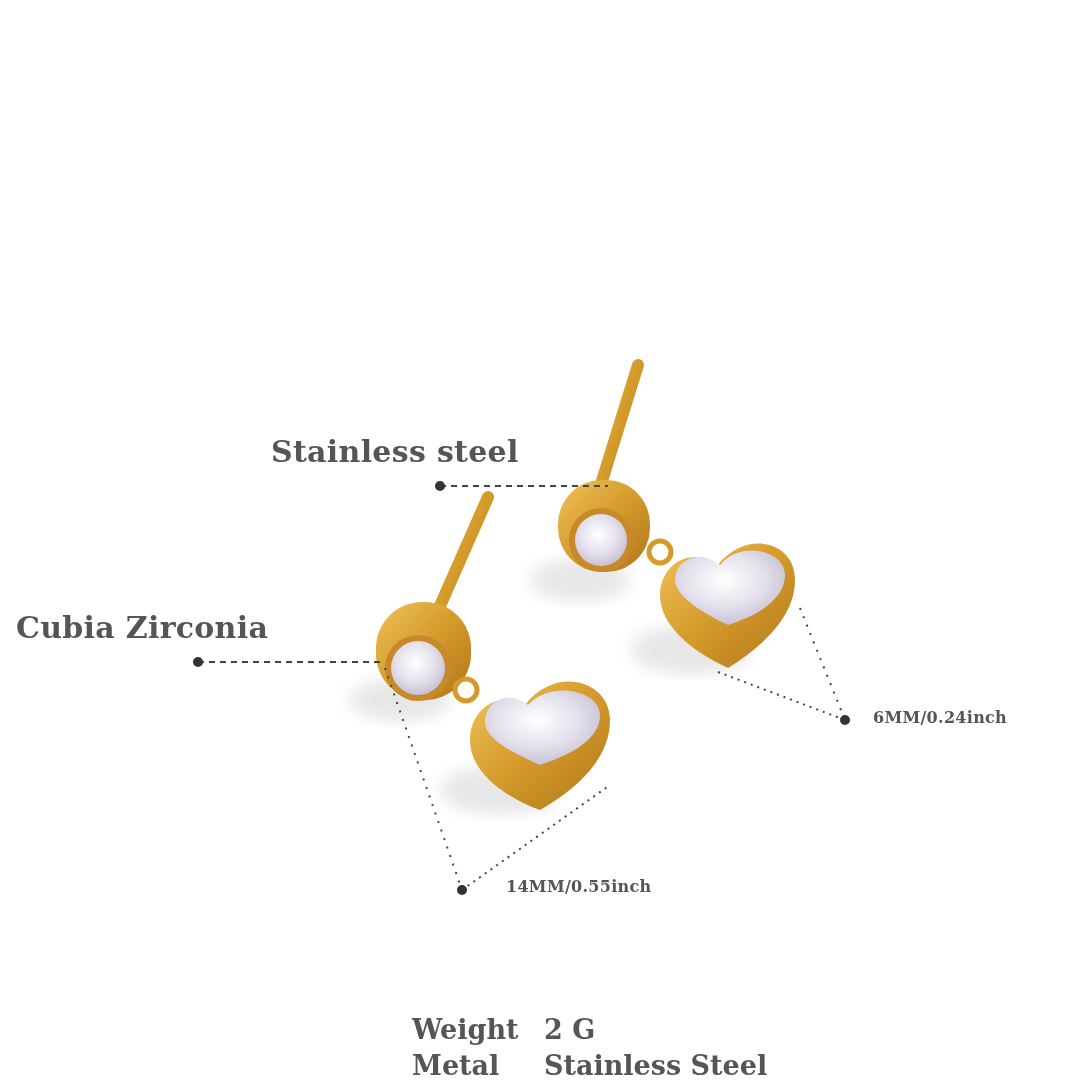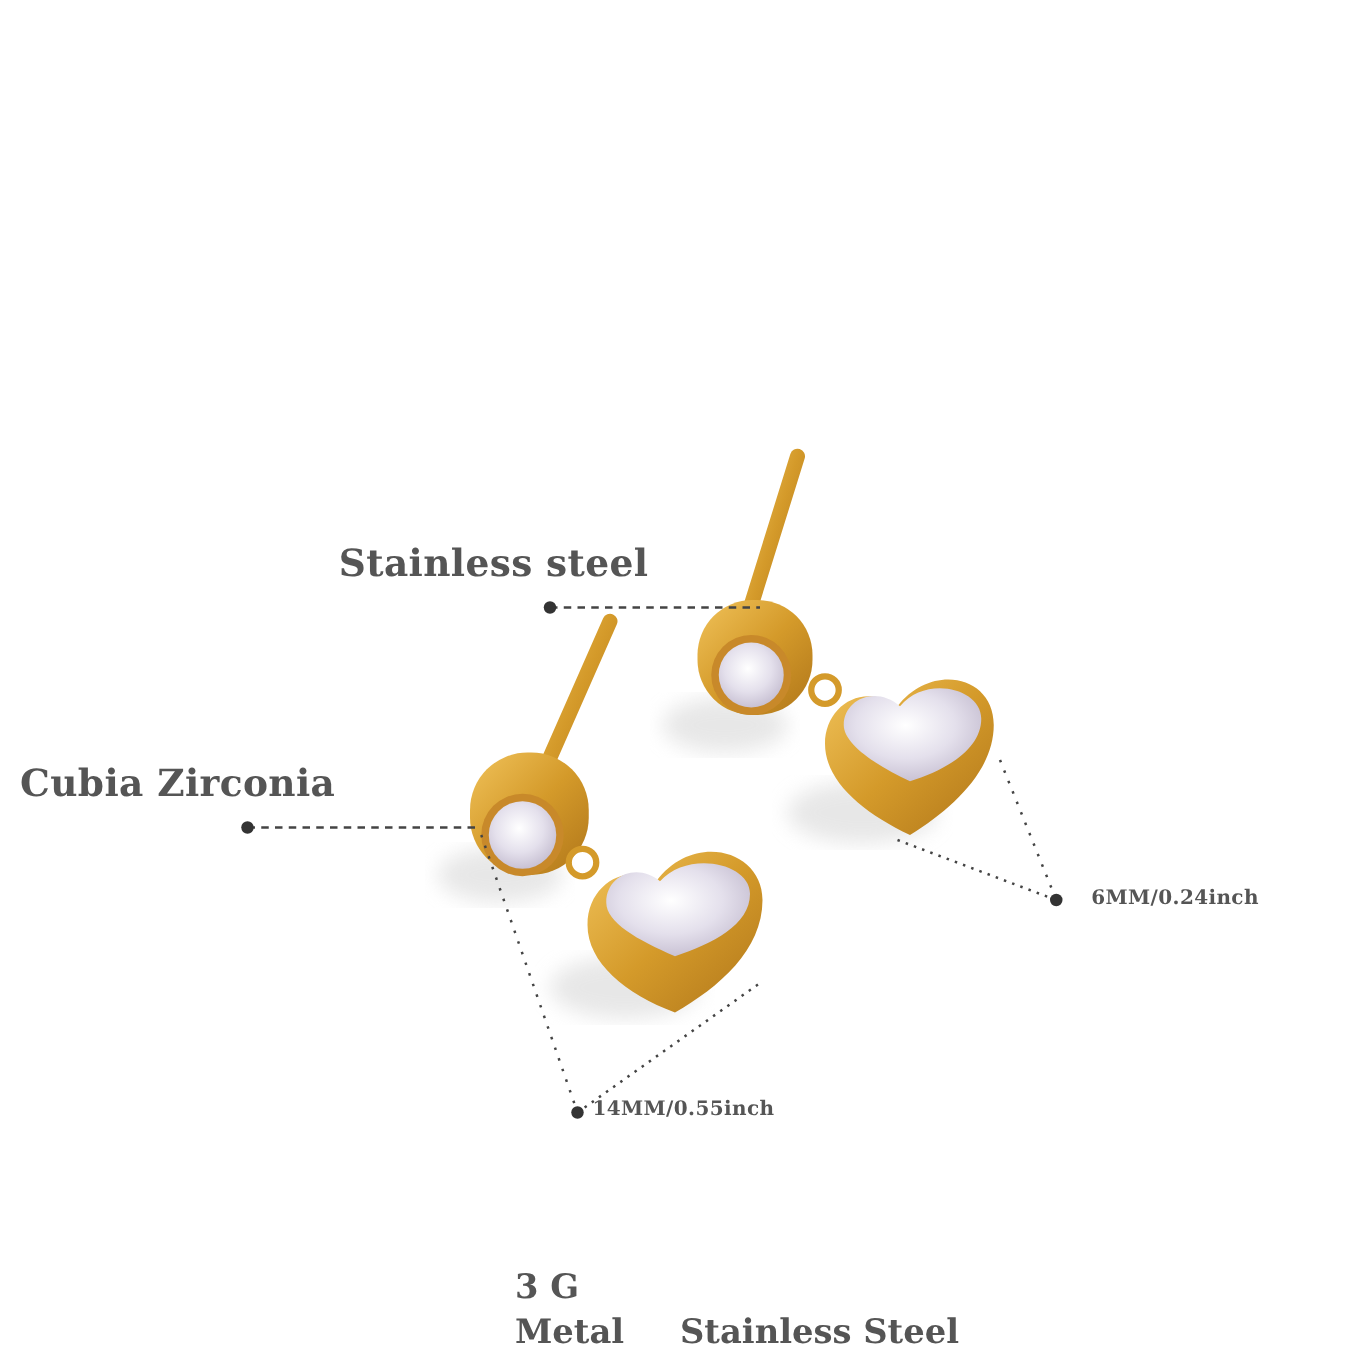--- a/index.html
+++ b/index.html
@@ -70,23 +70,24 @@
     <circle cx="440" cy="486" r="5"></circle>
     <circle cx="198" cy="662" r="5"></circle>
     <circle cx="462" cy="890" r="5"></circle>
     <circle cx="845" cy="720" r="5"></circle>
   </g>
 </svg>
 
 <div class="label l-big" style="left:271px; top:434px;">Stainless steel</div>
 <div class="label l-big" style="left:16px; top:610px;">Cubia Zirconia</div>
 <div class="label l-dim" style="left:873px; top:708px;">6MM/0.24inch</div>
-<div class="label l-dim" style="left:474px; top:877px;">14MM/0.55inch</div>
+<div class="label l-dim" style="left:506px; top:877px;">14MM/0.55inch</div>
 
 <div class="specs">
   <div class="row">
-    <span>3 G</span>
+    <span class="k">Weight</span>
+    <span>2 G</span>
   </div>
   <div class="row">
     <span class="k">Metal</span>
     <span>Stainless Steel</span>
   </div>
 </div>
 
 </body></html>

